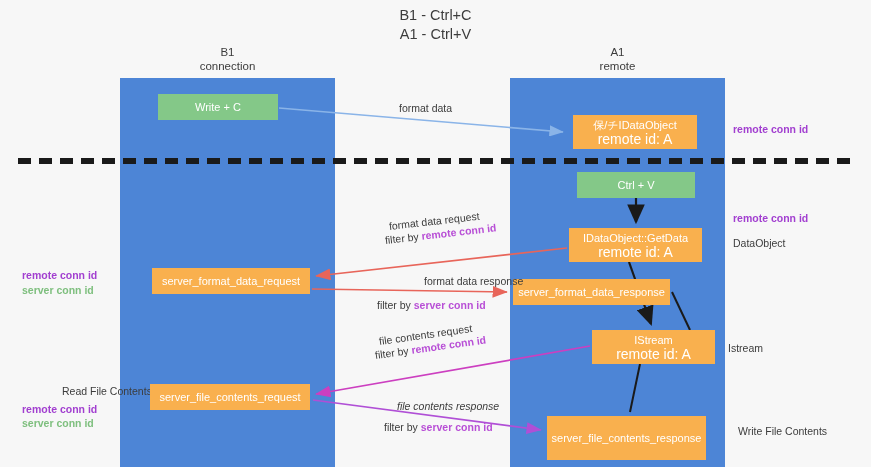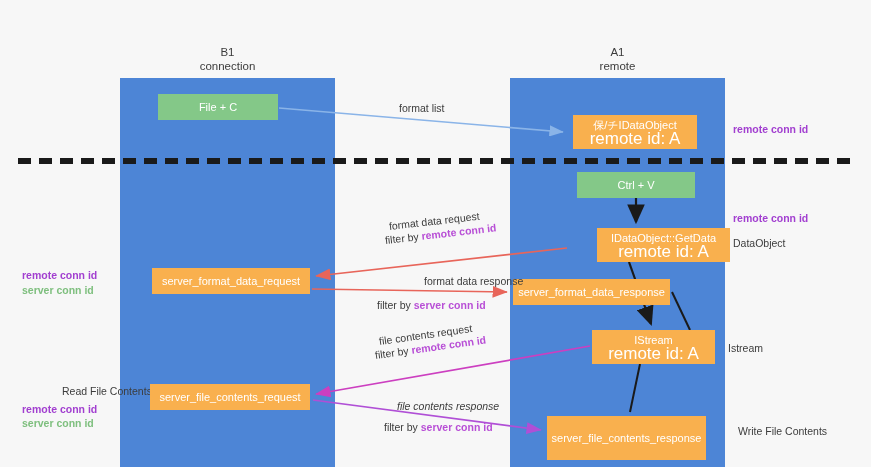--- a/index.html
+++ b/index.html
@@ -69,28 +69,28 @@
     align-items: center;
     justify-content: center;
     text-align: center;
     color: #ffffff;
     font-size: 11px;
     line-height: 14px;
     box-sizing: border-box;
     padding: 2px 4px;
     z-index: 5;
   }
-  .node .l2 { font-size: 17px; }
+  .node .l2 { font-size: 14px; }
   .green  { background: #84c888; }
   .orange { background: #f9b04e; }
 
   #n-ctrlc      { left: 158px; top: 94px;  width: 120px; height: 26px; }
   #n-idataobj   { left: 573px; top: 115px; width: 124px; height: 34px; }
   #n-ctrlv      { left: 577px; top: 172px; width: 118px; height: 26px; align-items: center; }
-  #n-getdata    { left: 569px; top: 228px; width: 133px; height: 34px; margin-left: 28px; }
+  #n-getdata    { left: 569px; top: 228px; width: 133px; height: 34px; }
   #n-fmtreq     { left: 152px; top: 268px; width: 158px; height: 26px; }
   #n-fmtresp    { left: 513px; top: 279px; width: 157px; height: 26px; }
   #n-istream    { left: 592px; top: 330px; width: 123px; height: 34px; }
   #n-filereq    { left: 150px; top: 384px; width: 160px; height: 26px; }
   #n-fileresp   { left: 547px; top: 416px; width: 159px; height: 44px; }
 
   
   .side {
     position: absolute;
     font-size: 10.5px;
@@ -140,20 +140,22 @@
     width: 871px; height: 467px;
     pointer-events: none;
     z-index: 3;
   }
 </style>
 </head>
 <body>
 
 <div id="stage">
 
+  <div id="title">B1 - Ctrl+C
+A1 - Ctrl+V</div>
 
   <div class="lane" id="lane-b1"></div>
   <div class="lane" id="lane-a1"></div>
 
   <div class="lane-header" id="hdr-b1">B1
 connection</div>
   <div class="lane-header" id="hdr-a1">A1
 remote</div>
 
   <svg id="edges" viewBox="0 0 871 467">
@@ -208,21 +210,21 @@
     </g>
 
     <g>
       <line x1="640" y1="364" x2="630" y2="412" stroke="#1a1a1a" stroke-width="2.0"></line>
     </g>
   </svg>
 
   <div id="divider"></div>
 
   <div class="node green" id="n-ctrlc">
-    <span class="l1">File + C</span>
+    <span class="l1">Write + C</span>
   </div>
 
   <div class="node orange" id="n-idataobj">
     <span class="l1">保/チIDataObject</span>
     <span class="l2">remote id: A</span>
   </div>
 
   <div class="node green" id="n-ctrlv">
     <span class="l1">Ctrl + V</span>
   </div>
@@ -246,21 +248,21 @@
   </div>
 
   <div class="node orange" id="n-filereq">
     <span class="l1">server_file_contents_request</span>
   </div>
 
   <div class="node orange" id="n-fileresp">
     <span class="l1">server_file_contents_response</span>
   </div>
 
-  <div class="edge-label" id="el-formatlist">format list</div>
+  <div class="edge-label" id="el-formatlist">format data</div>
 
   <div class="edge-label" id="el-fdreq-1">format data request</div>
   <div class="edge-label" id="el-fdreq-2"><span>filter by </span><span class="hl-purple">remote conn id</span></div>
 
   <div class="edge-label" id="el-fdresp-1">format data response</div>
   <div class="edge-label" id="el-fdresp-2"><span>filter by </span><span class="hl-purple">server conn id</span></div>
 
   <div class="edge-label" id="el-fcreq-1">file contents request</div>
   <div class="edge-label" id="el-fcreq-2"><span>filter by </span><span class="hl-purple">remote conn id</span></div>
 

